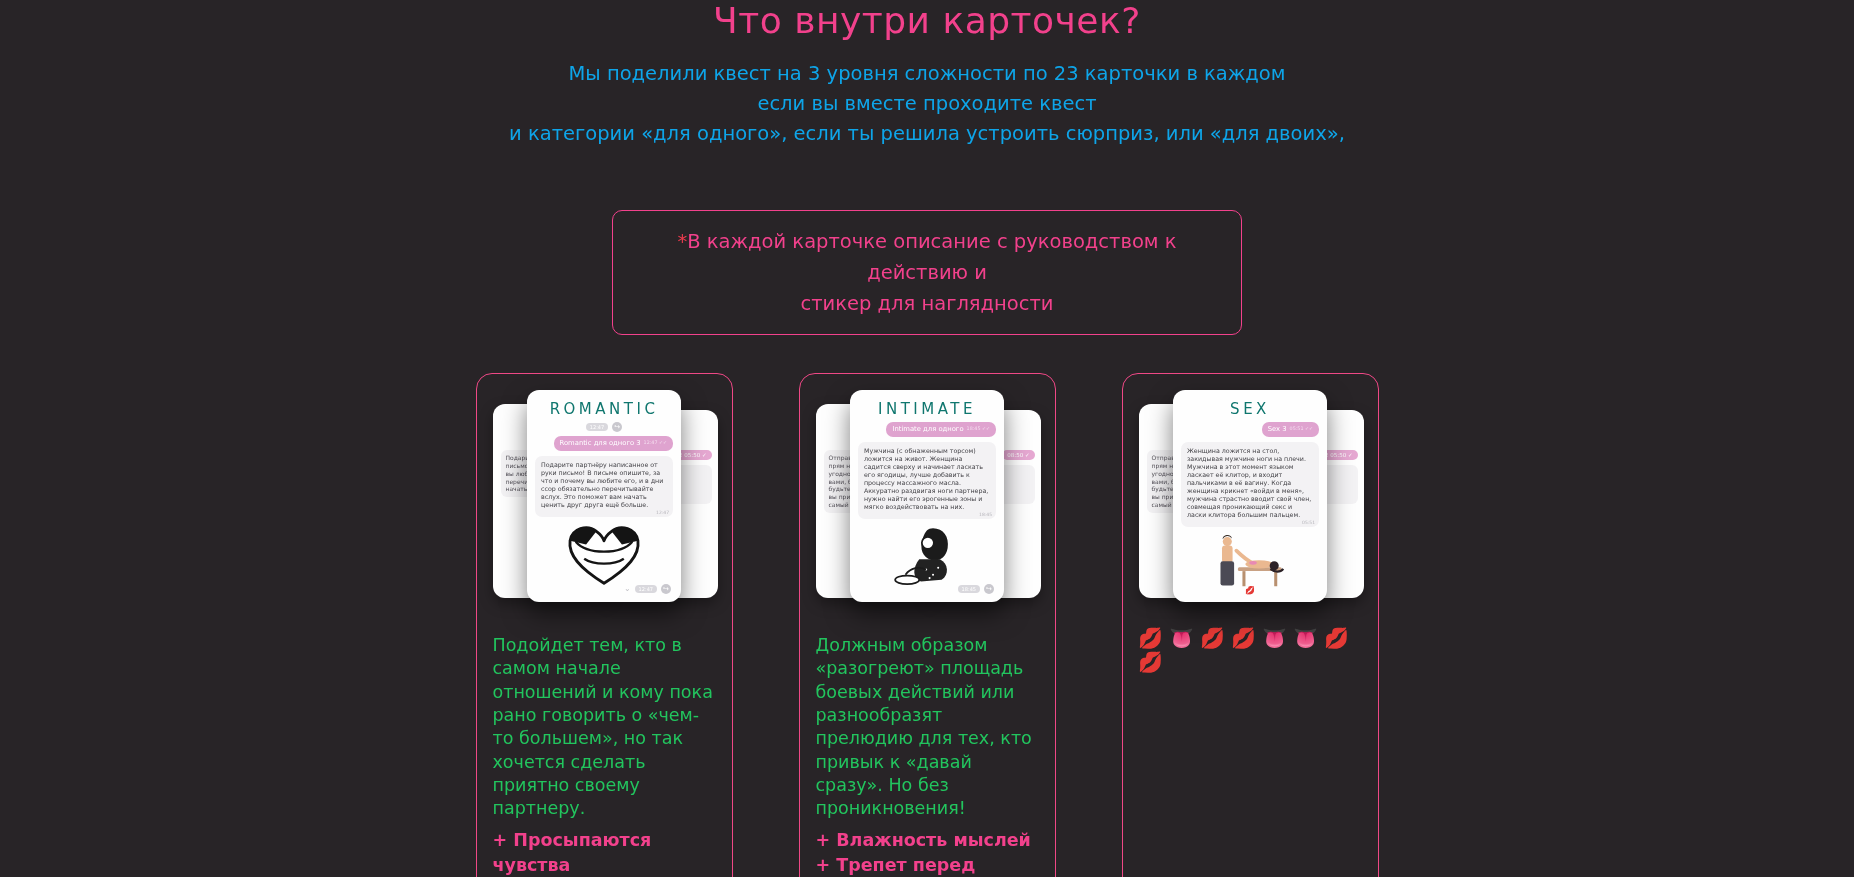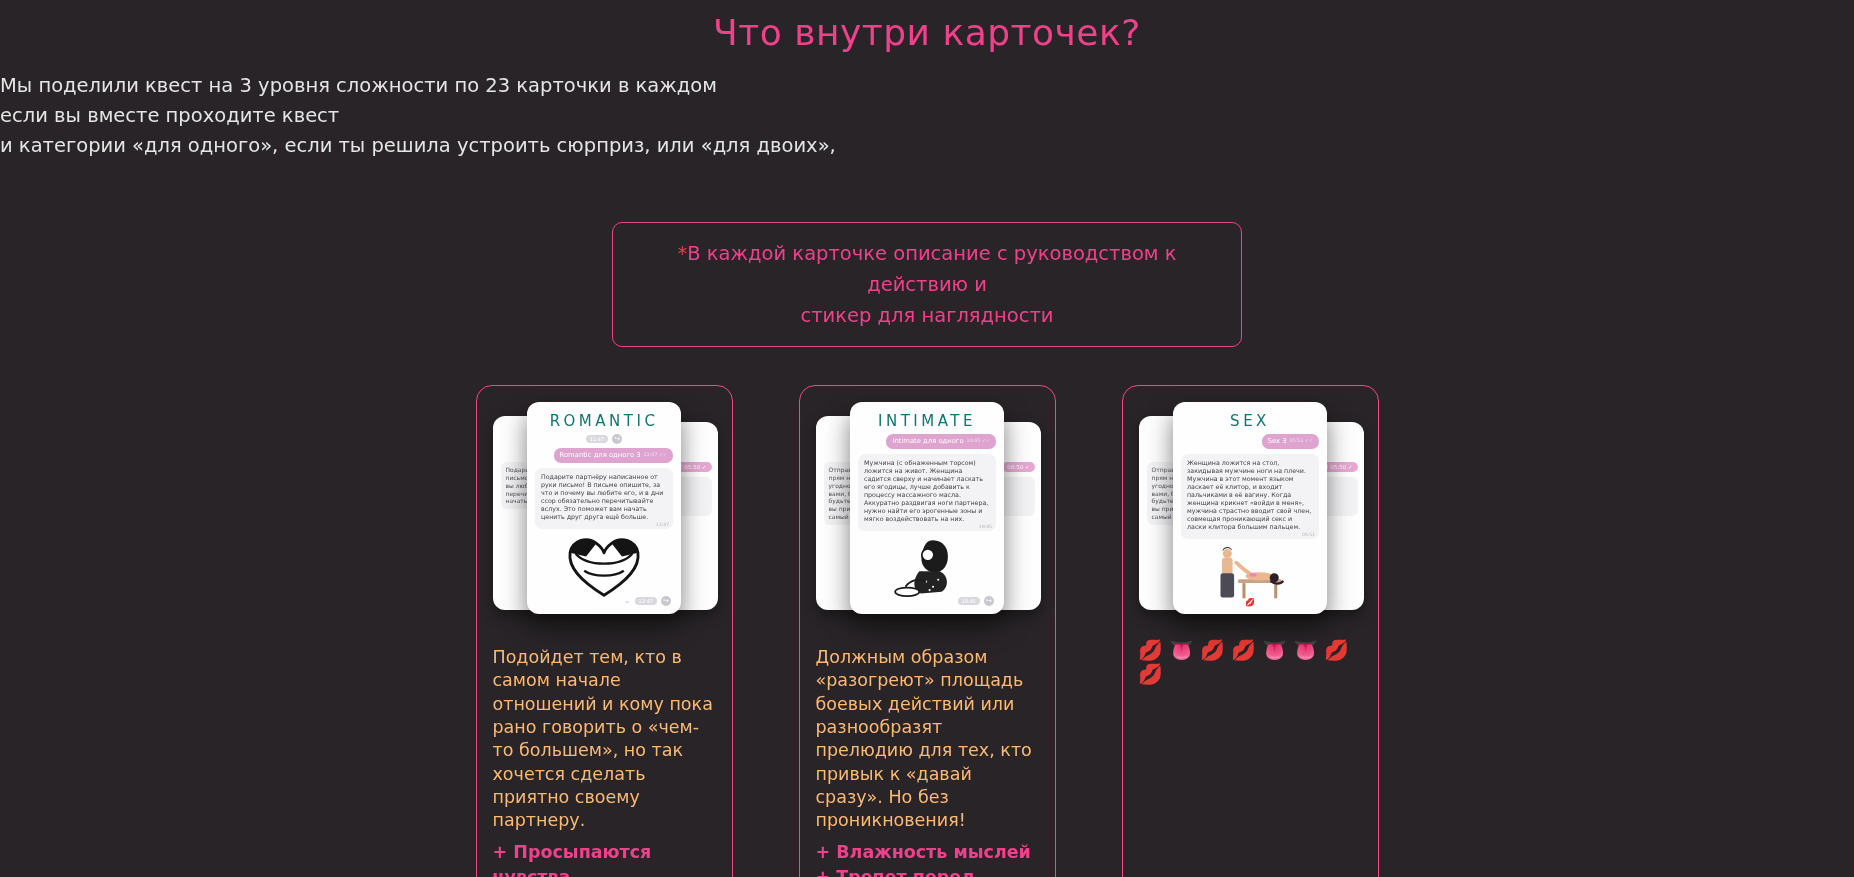--- a/index.html
+++ b/index.html
@@ -1,20 +1,20 @@
 <!DOCTYPE html>
 <html lang="ru"><head>
 <meta charset="utf-8">
 <style>
   html,body{margin:0;padding:0;background:#282427;}
   .page{width:1854px;height:877px;background:#282427;overflow:hidden;
         font-family:"DejaVu Sans","Liberation Sans",sans-serif;position:relative;}
-  .section-title{padding-top:12px;margin:0;text-align:center;font-size:36px;font-weight:500;
+  .section-title{margin:0;text-align:center;font-size:36px;font-weight:500;
         color:#f2418c;letter-spacing:.5px;}
-  .subtitle{margin-top:18px;color:#e5e5e5;font-size:19.5px;line-height:1.55;font-weight:400;}
+  .subtitle{margin-top:18px;text-align:center;color:#0ea5e9;font-size:19.5px;line-height:1.55;font-weight:400;}
   .note-box{margin:60px auto 0;width:fit-content;max-width:560px;border:1px solid #f2418c;
         border-radius:10px;padding:15px 34px;text-align:center;color:#f2418c;font-size:19.5px;line-height:1.6;}
   .note-asterisk{color:#ee3b4e;}
   .cards-row{margin-top:38px;display:flex;justify-content:center;gap:66px;}
   .level-card{width:257px;height:542px;box-sizing:border-box;border:1px solid #ef4886;
         border-radius:16px;padding:14px 16px;overflow:hidden;}
   
   .stack{position:relative;height:232px;}
   .ccard{position:absolute;background:#fefefe;border-radius:12px;box-sizing:border-box;}
   .back-left{left:0;top:16px;width:118px;height:194px;box-shadow:0 6px 14px rgba(0,0,0,.35);padding:46px 8px 8px;}
@@ -35,21 +35,21 @@
   .badge-row{display:flex;justify-content:flex-end;margin-top:4px;}
   .badge{background:#dfa3cf;color:#ffffff;font-size:6.8px;line-height:1;padding:4px 6px;border-radius:7px;
         display:flex;align-items:center;gap:3px;}
   .badge .t{font-size:4.8px;color:#f4dcef;}
   .bubble{margin-top:5px;background:#f3f2f4;border-radius:7px;padding:5px 6px 8px;font-size:6.3px;
         line-height:1.28;color:#434247;position:relative;text-align:left;}
   .msg-time{position:absolute;right:4px;bottom:2px;font-size:4.5px;color:#b5b4ba;}
   .illus{margin-top:4px;display:flex;justify-content:center;}
   .lips-mini{text-align:center;font-size:8px;line-height:8px;}
   
-  .desc{margin:14px 0 0;color:#fdba74;font-size:17.5px;line-height:1.33;font-weight:400;min-height:150px;}
+  .desc{margin:14px 0 0;color:#22c55e;font-size:17.5px;line-height:1.33;font-weight:400;min-height:150px;}
   .bullets{margin-top:8px;color:#f2418c;font-size:17.5px;line-height:1.42;font-weight:700;}
   .emoji-rows{margin-top:6px;font-size:20px;line-height:24px;letter-spacing:6px;}
 </style>
 </head>
 <body>
 
 <div class="page">
 
   <h1 class="section-title">Что внутри карточек?</h1>
 

